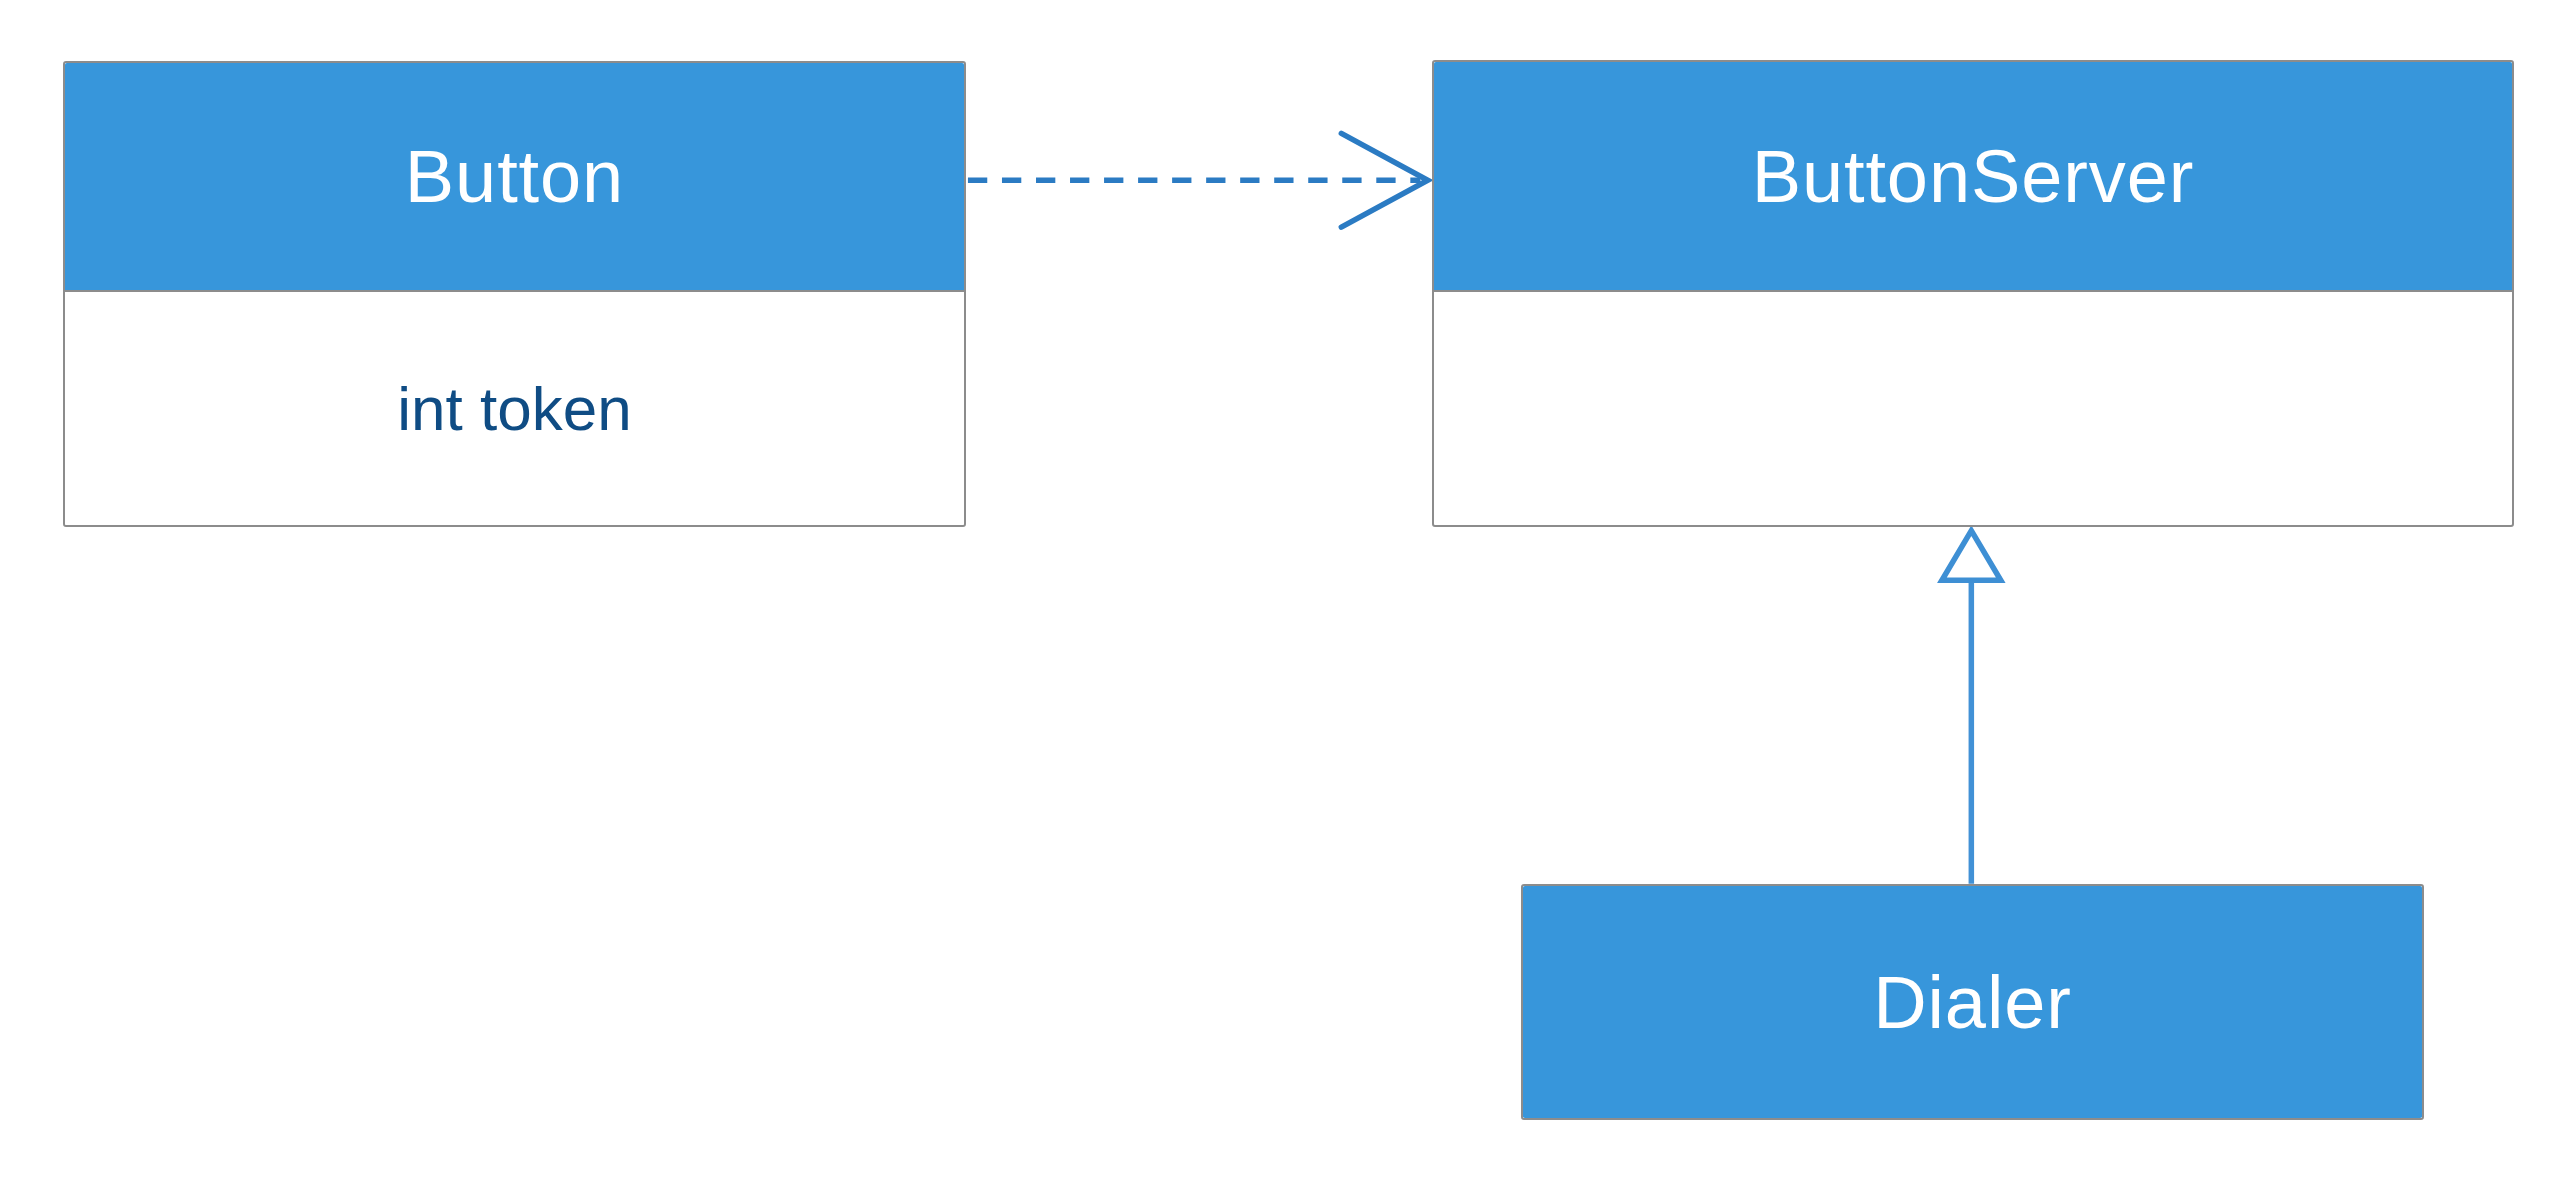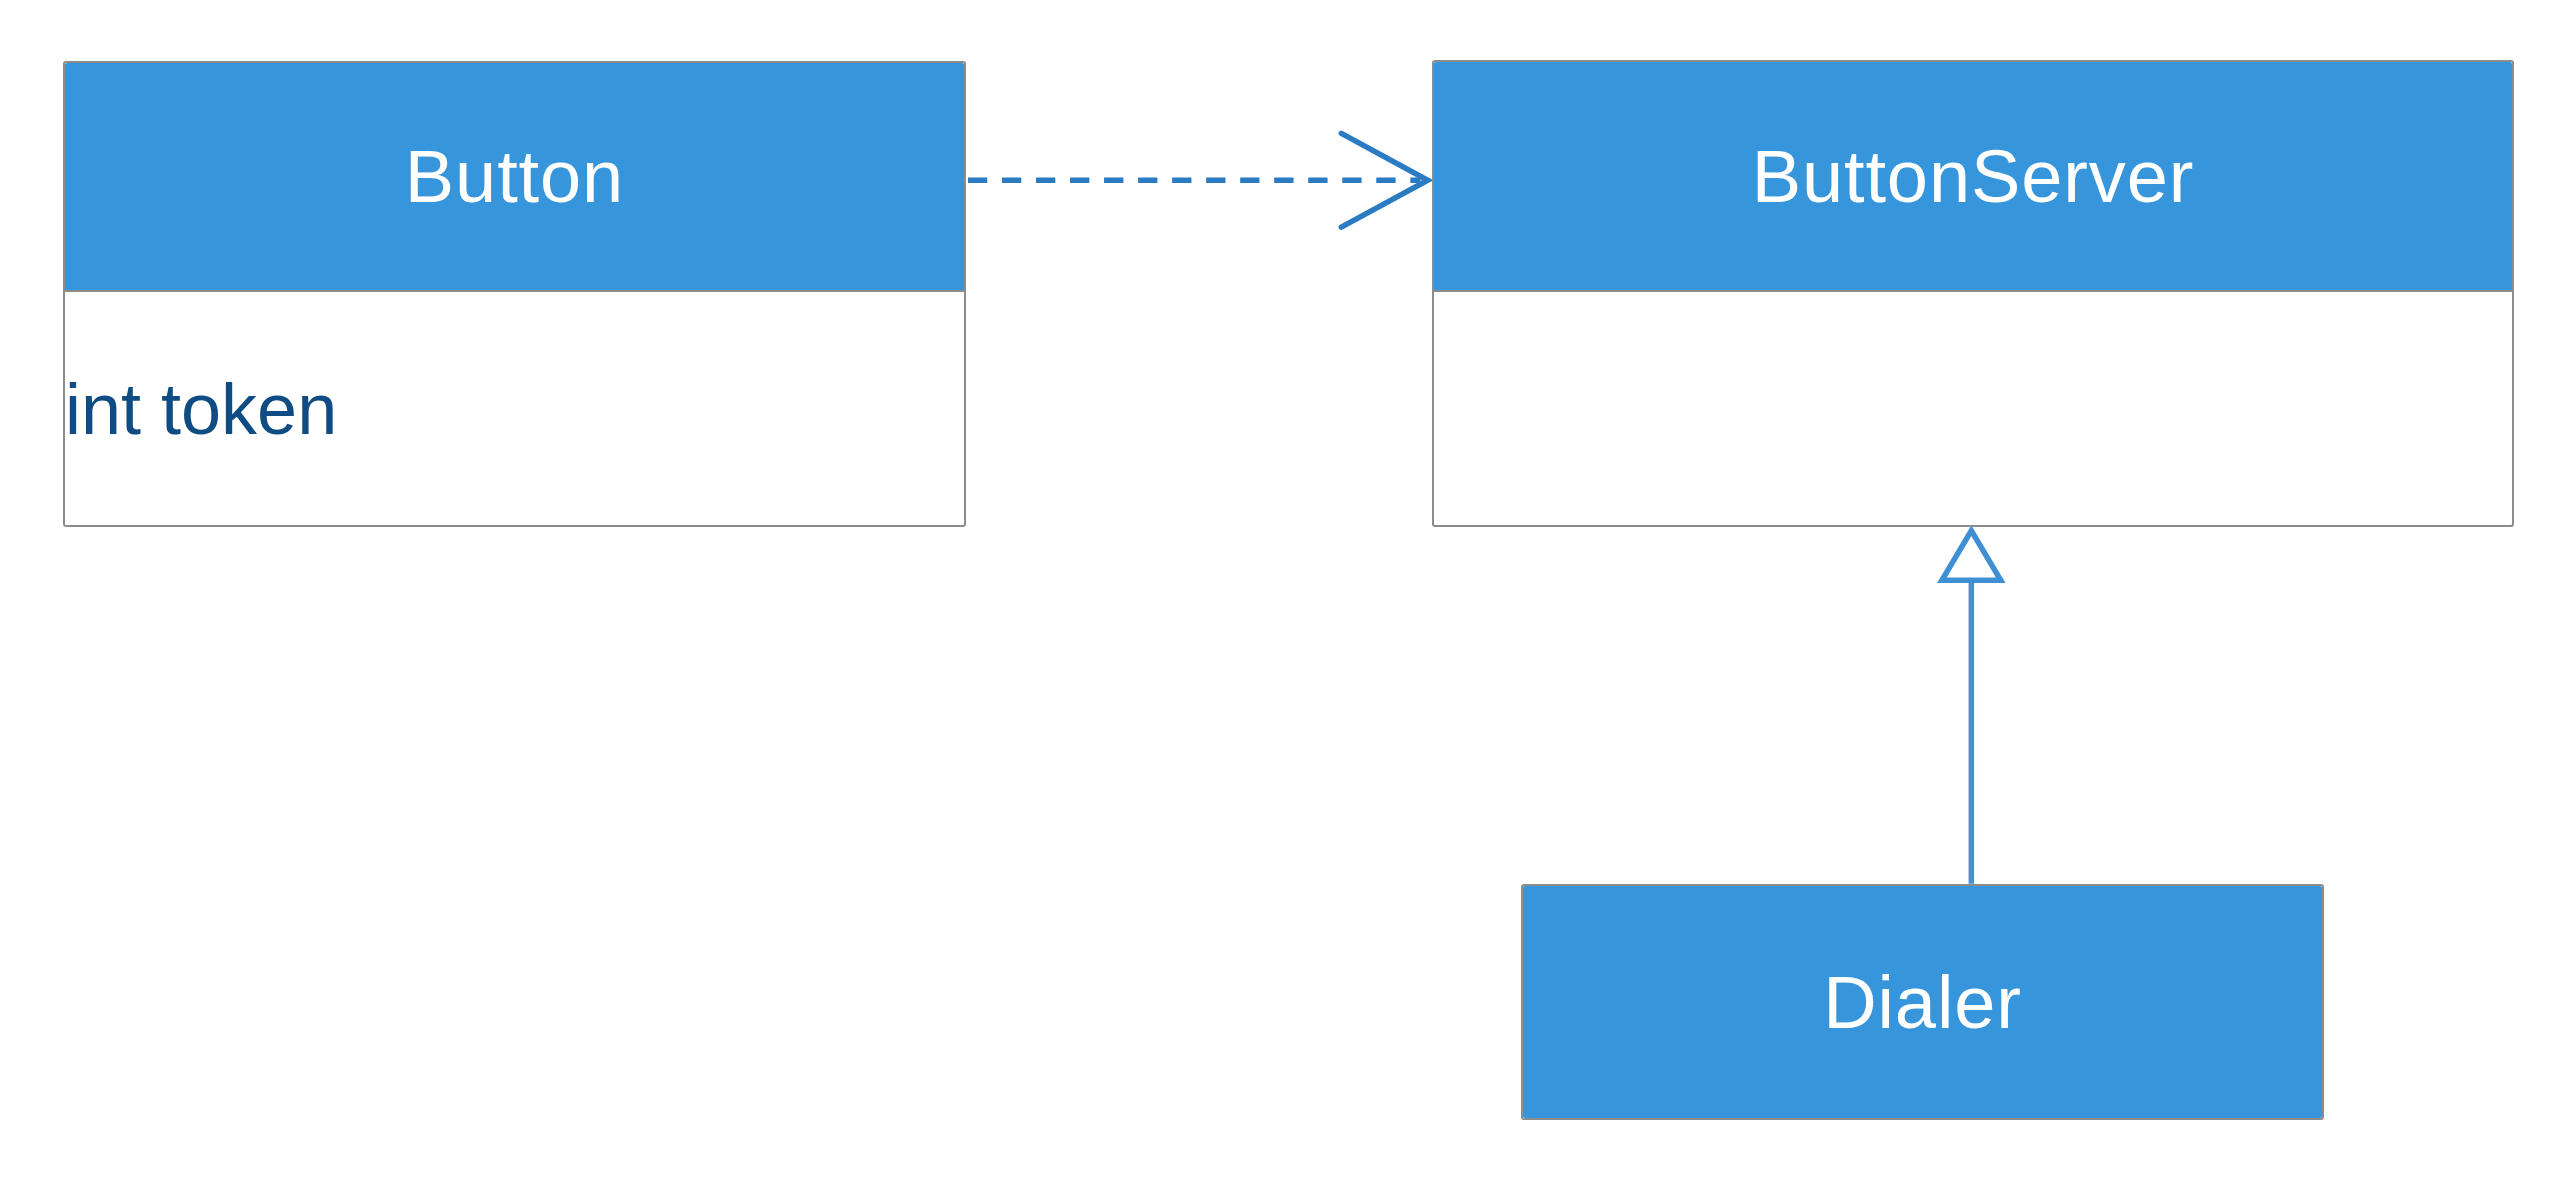--- a/index.html
+++ b/index.html
@@ -44,29 +44,30 @@
   .uml-class .header.no-divider {
     border-bottom: none;
     border-radius: 1.8px;
   }
   .uml-class .members {
     box-sizing: border-box;
     flex: 1;
     background: #ffffff;
     display: flex;
     align-items: center;
+    justify-content: center;
     color: #0F4C84;
-    font-size: 72px;
+    font-size: 62px;
     border-radius: 0 0 1.8px 1.8px;
   }
   #class-button { left: 63px; top: 61px; width: 903px; height: 466px; }
   #class-button .header { height: 229px; }
   #class-buttonserver { left: 1432px; top: 60px; width: 1082px; height: 467px; }
   #class-buttonserver .header { height: 230px; }
-  #class-dialer { left: 1521px; top: 884px; width: 803px; height: 236px; }
+  #class-dialer { left: 1521px; top: 884px; width: 903px; height: 236px; }
   #class-dialer .header { height: 100%; }
   svg.connectors {
     position: absolute;
     left: 0;
     top: 0;
   }
 </style>
 </head>
 <body>
 

